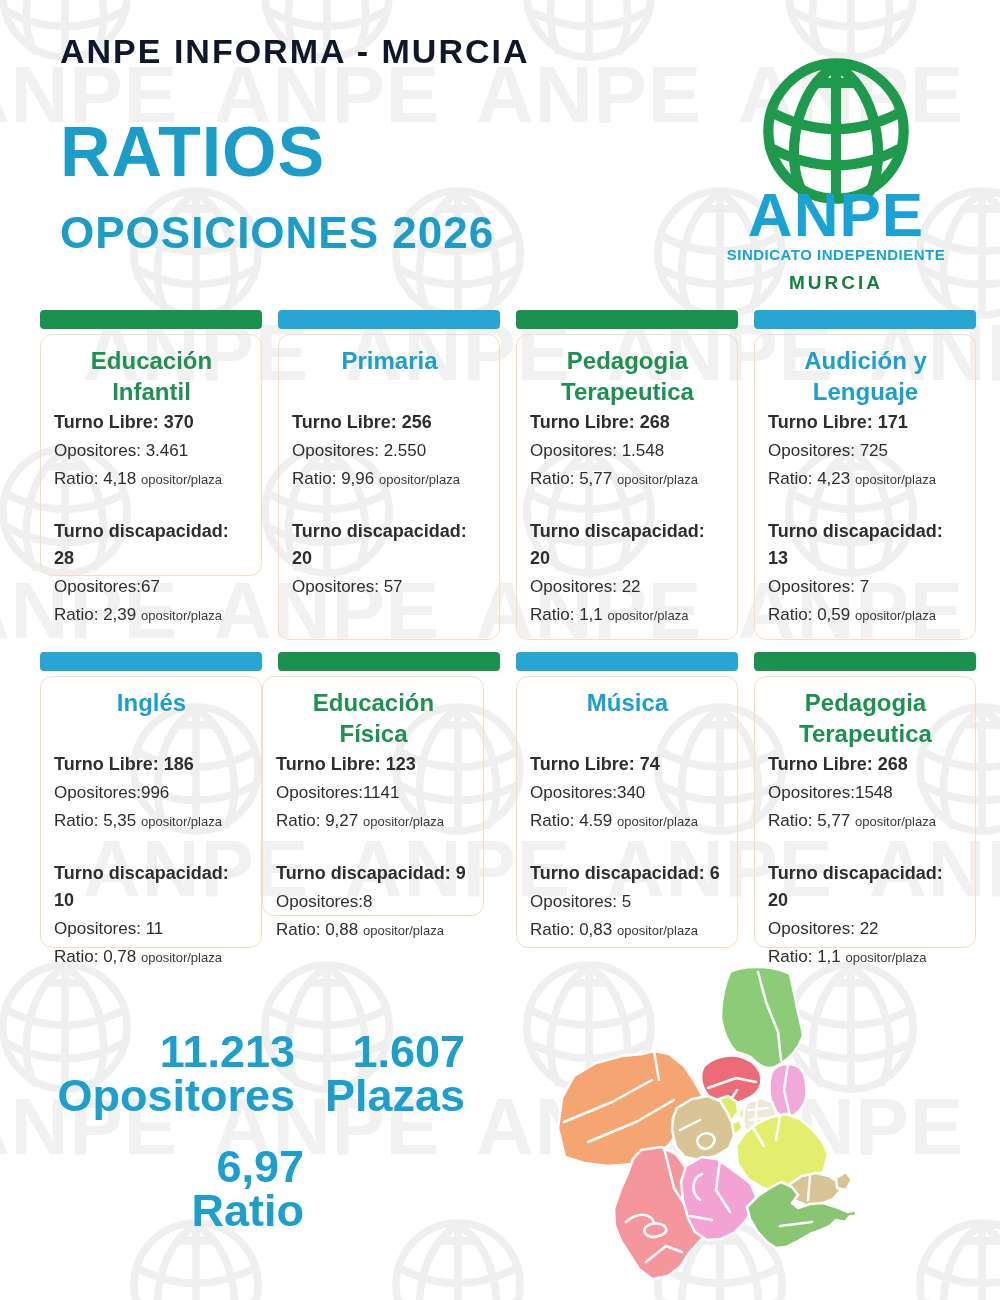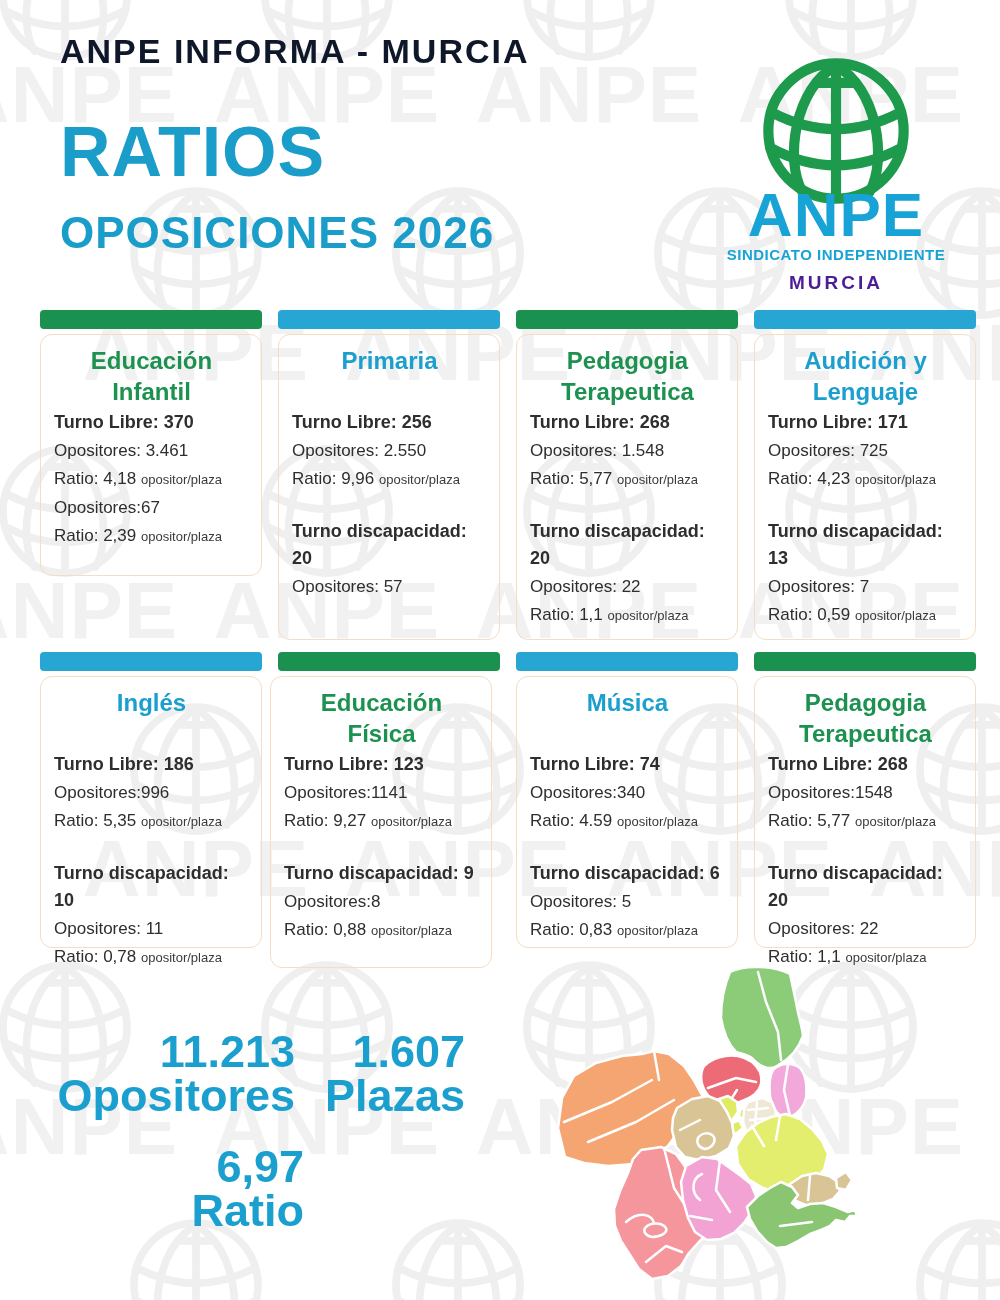--- a/index.html
+++ b/index.html
@@ -11,21 +11,21 @@
   .wm-word{font-size:80px;font-weight:800;color:#f1f1f1;line-height:.85;letter-spacing:1px;margin-top:-8px;}
   
   .content{position:absolute;inset:0;z-index:1;}
   .kicker{position:absolute;left:60px;top:32px;font-size:34px;font-weight:600;letter-spacing:2px;color:#0f172a;}
   .big-title{position:absolute;left:60px;top:112px;font-size:70px;font-weight:800;color:#1b9dca;letter-spacing:1px;}
   .sub-title{position:absolute;left:60px;top:208px;font-size:44px;font-weight:800;color:#1b9dca;letter-spacing:1px;}
   
   .logo{position:absolute;left:712px;top:55px;width:248px;text-align:center;}
   .logo-name{font-size:62px;font-weight:800;color:#17a3d6;line-height:.9;margin-top:-24px;letter-spacing:1px;}
   .logo-tagline{font-size:15px;font-weight:700;color:#17a3d6;letter-spacing:.5px;margin-top:3px;}
-  .logo-region{font-size:19px;font-weight:800;color:#4c1d95;letter-spacing:3px;margin-top:9px;}
+  .logo-region{font-size:19px;font-weight:800;color:#15803d;letter-spacing:3px;margin-top:9px;}
   
   .bar{position:absolute;width:222px;height:19px;border-radius:4px;}
   .bar.green{background:#1b9150;}
   .bar.blue{background:#27a6d3;}
   .card{position:absolute;width:222px;border:1.5px solid #f6dcc3;border-radius:12px;background:transparent;box-sizing:border-box;}
   .cbody{padding:10px 12px 0 13px;}
   .ctitle{margin:0;font-size:24px;font-weight:700;text-align:center;line-height:1.3;min-height:64px;
           display:flex;align-items:flex-start;justify-content:center;flex-wrap:wrap;}
   .ctitle.green{color:#1d9150;}
   .ctitle.blue{color:#1b9fce;}
@@ -182,20 +182,21 @@
     <div class="bar green" style="left:278px;top:652px"></div>
     <div class="bar blue" style="left:516px;top:652px"></div>
     <div class="bar green" style="left:754px;top:652px"></div>
 
     <div class="card" style="left:40px;top:334px;height:242px">
       <div class="cbody">
         <h3 class="ctitle green">Educación Infantil</h3>
         <p class="line bold">Turno Libre: 370</p>
         <p class="line">Opositores: 3.461</p>
         <p class="line"><span>Ratio: 4,18</span> <span class="unit">opositor/plaza</span></p>
+        <p class="line bold gap">Turno discapacidad: 28</p>
         <p class="line">Opositores:67</p>
         <p class="line"><span>Ratio: 2,39</span> <span class="unit">opositor/plaza</span></p>
       </div>
     </div>
 
     <div class="card" style="left:278px;top:334px;height:306px">
       <div class="cbody">
         <h3 class="ctitle blue">Primaria</h3>
         <p class="line bold">Turno Libre: 256</p>
         <p class="line">Opositores: 2.550</p>
@@ -234,21 +235,21 @@
         <h3 class="ctitle blue">Inglés</h3>
         <p class="line bold">Turno Libre: 186</p>
         <p class="line">Opositores:996</p>
         <p class="line"><span>Ratio: 5,35</span> <span class="unit">opositor/plaza</span></p>
         <p class="line bold gap">Turno discapacidad: 10</p>
         <p class="line">Opositores: 11</p>
         <p class="line"><span>Ratio: 0,78</span> <span class="unit">opositor/plaza</span></p>
       </div>
     </div>
 
-    <div class="card" style="left:270px;top:676px;height:292px">
+    <div class="card" style="left:262px;top:676px;height:240px">
       <div class="cbody">
         <h3 class="ctitle green">Educación Física</h3>
         <p class="line bold">Turno Libre: 123</p>
         <p class="line">Opositores:1141</p>
         <p class="line"><span>Ratio: 9,27</span> <span class="unit">opositor/plaza</span></p>
         <p class="line bold gap">Turno discapacidad: 9</p>
         <p class="line">Opositores:8</p>
         <p class="line"><span>Ratio: 0,88</span> <span class="unit">opositor/plaza</span></p>
       </div>
     </div>

